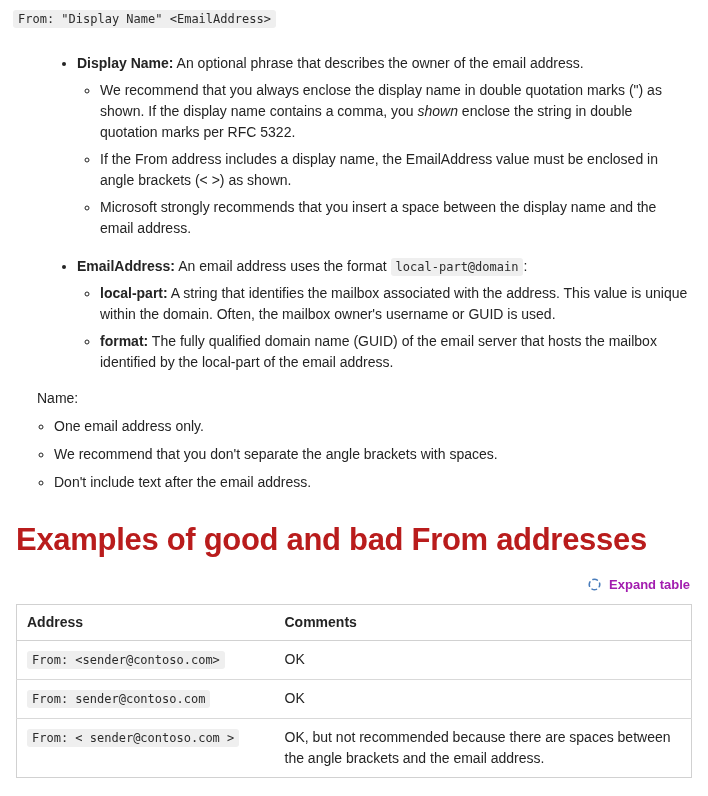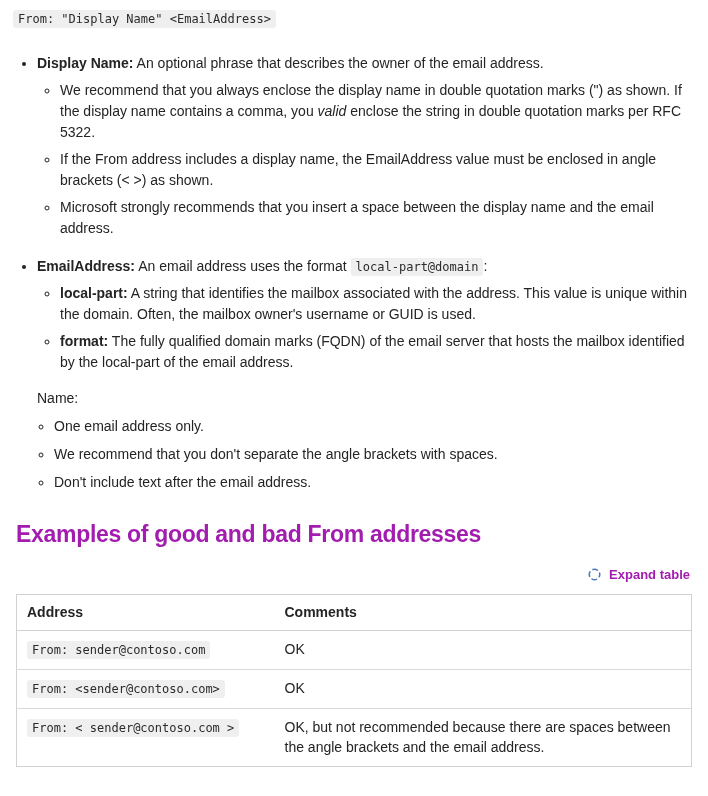--- a/index.html
+++ b/index.html
@@ -14,33 +14,33 @@
   code.chip {
     font-family: "DejaVu Sans Mono", "Liberation Mono", monospace;
     font-size: 12px; line-height: 18px;
     background: #efefef; color: #2b2b2b;
     padding: 2px 5px; border-radius: 3px;
     -webkit-box-decoration-break: clone; box-decoration-break: clone;
   }
   .code-line { margin-left: -3px; margin-bottom: 4px; }
 
   ul.main-list { list-style: disc; padding-left: 21px; margin-top: 24px; }
-  ul.main-list > li { margin-bottom: 17px; }
+  ul.main-list > li { margin-bottom: 17px; margin-left: 40px; }
   ul.main-list > li:last-child { margin-bottom: 0; }
   ul.sub-list { list-style: circle; padding-left: 23px; margin-top: 6px; }
   ul.sub-list > li { margin-bottom: 6px; }
   .b { font-weight: bold; }
   em { font-style: italic; }
 
   .also-block { margin-top: 15px; padding-left: 21px; }
   ul.also-list { list-style: circle; padding-left: 17px; margin-top: 7px; }
   ul.also-list > li { margin-bottom: 7px; }
 
   h2.section-heading {
-    font-size: 23px; font-weight: 700; color: #a21caf;
+    font-size: 31px; font-weight: 700; color: #b91c1c;
     letter-spacing: -0.3px; margin: 27px 0 15px 0; line-height: 1.3;
   }
   p.intro { margin-bottom: 27px; }
 
   .expand-row {
     display: flex; justify-content: flex-end; align-items: center;
     gap: 7px; margin-bottom: 10px;
   }
   .expand-btn {
     display: flex; align-items: center; gap: 7px;
@@ -72,30 +72,30 @@
 <div class="page">
 
   <div class="code-line">
     <code class="chip">From: "Display Name" &lt;EmailAddress&gt;</code>
   </div>
 
   <ul class="main-list">
     <li>
       <span class="b">Display Name:</span><span> An optional phrase that describes the owner of the email address.</span>
       <ul class="sub-list">
-        <li><span>We recommend that you always enclose the display name in double quotation marks (") as shown. If the display name contains a comma, you </span><em>valid</em><span> enclose the string in double quotation marks per RFC 5322.</span></li>
+        <li><span>We recommend that you always enclose the display name in double quotation marks (") as shown. If the display name contains a comma, you </span><em>shown</em><span> enclose the string in double quotation marks per RFC 5322.</span></li>
         <li>If the From address includes a display name, the EmailAddress value must be enclosed in angle brackets (&lt; &gt;) as shown.</li>
         <li>Microsoft strongly recommends that you insert a space between the display name and the email address.</li>
       </ul>
     </li>
     <li>
       <span class="b">EmailAddress:</span><span> An email address uses the format </span><code class="chip">local-part@domain</code><span>:</span>
       <ul class="sub-list">
         <li><span class="b">local-part:</span><span> A string that identifies the mailbox associated with the address. This value is unique within the domain. Often, the mailbox owner's username or GUID is used.</span></li>
-        <li><span class="b">format:</span><span> The fully qualified domain marks (FQDN) of the email server that hosts the mailbox identified by the local-part of the email address.</span></li>
+        <li><span class="b">format:</span><span> The fully qualified domain name (GUID) of the email server that hosts the mailbox identified by the local-part of the email address.</span></li>
       </ul>
     </li>
   </ul>
 
   <div class="also-block">
     <div>Name:</div>
     <ul class="also-list">
       <li>One email address only.</li>
       <li>We recommend that you don't separate the angle brackets with spaces.</li>
       <li>Don't include text after the email address.</li>
@@ -122,25 +122,25 @@
         <col>
       </colgroup>
     <thead>
       <tr>
         <th>Address</th>
         <th>Comments</th>
       </tr>
     </thead>
     <tbody>
       <tr>
-        <td><code class="chip">From: sender@contoso.com</code></td>
+        <td><code class="chip">From: &lt;sender@contoso.com&gt;</code></td>
         <td>OK</td>
       </tr>
       <tr>
-        <td><code class="chip">From: &lt;sender@contoso.com&gt;</code></td>
+        <td><code class="chip">From: sender@contoso.com</code></td>
         <td>OK</td>
       </tr>
       <tr>
         <td><code class="chip">From: &lt; sender@contoso.com &gt;</code></td>
         <td>OK, but not recommended because there are spaces between the angle brackets and the email address.</td>
       </tr>
 
     </tbody>
   </table>
 

